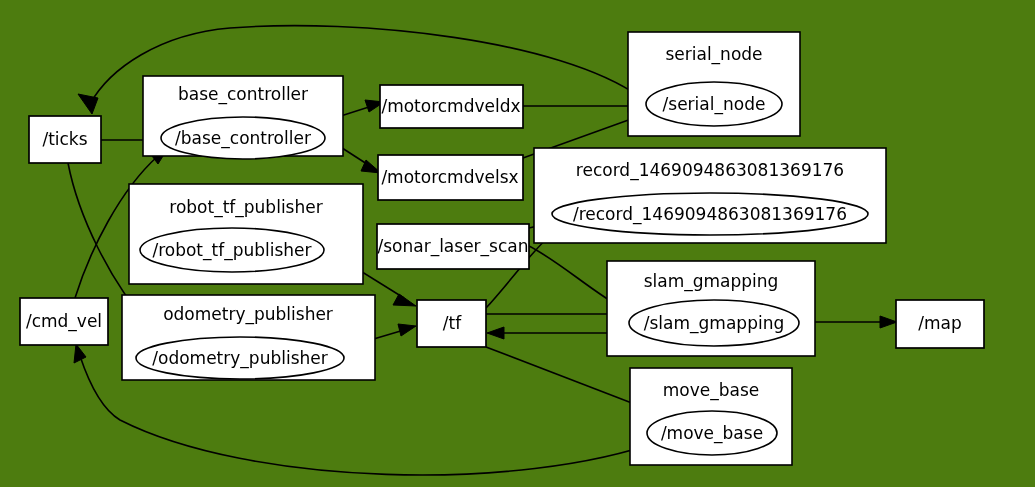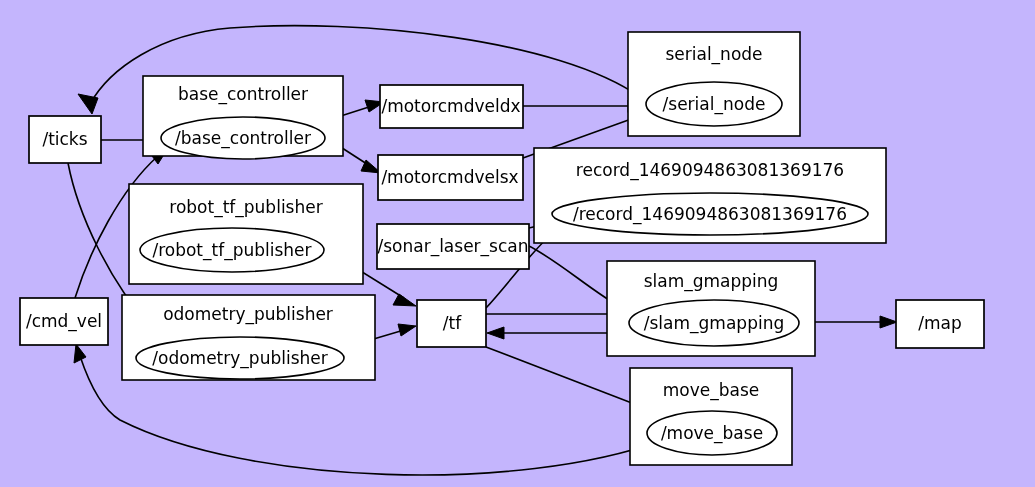--- a/index.html
+++ b/index.html
@@ -1,18 +1,18 @@
 <!DOCTYPE html>
 <html><head>
 <meta charset="utf-8">
 <style>
   html,body{margin:0;padding:0;background:#ffffff;}
   body{width:1035px;height:487px;overflow:hidden;
        font-family:"DejaVu Sans","Liberation Sans",sans-serif;}
-  #graph{position:relative;width:1035px;height:487px;background:#c4b5fd;}
+  #graph{position:relative;width:1035px;height:487px;background:#4d7c0f;}
   svg.layer{position:absolute;left:0;top:0;width:1035px;height:487px;}
   .node-rect,.node-ellipse,.cluster-rect{fill:#ffffff;stroke:#000000;}
   .cluster-rect{stroke-width:1.6;}
   .node-rect{stroke-width:1.7;}
   .node-ellipse{stroke-width:1.6;}
   .edge{fill:none;stroke:#000000;stroke-width:1.6;}
   .arrow{fill:#000000;stroke:#000000;stroke-width:1;}
   text{font-family:"DejaVu Sans","Liberation Sans",sans-serif;
        fill:#000000;font-size:17px;dominant-baseline:middle;text-anchor:middle;}
   text.cluster-label{font-size:17px;}

